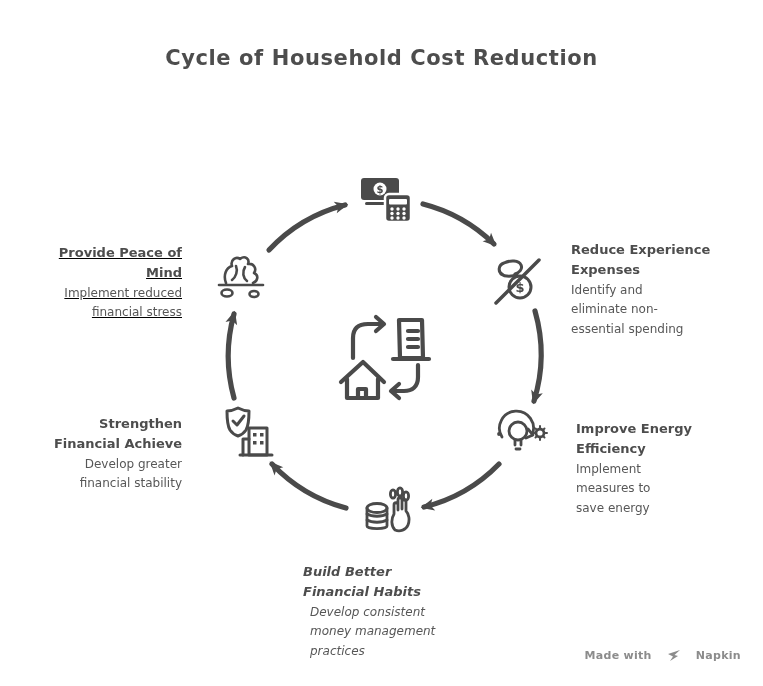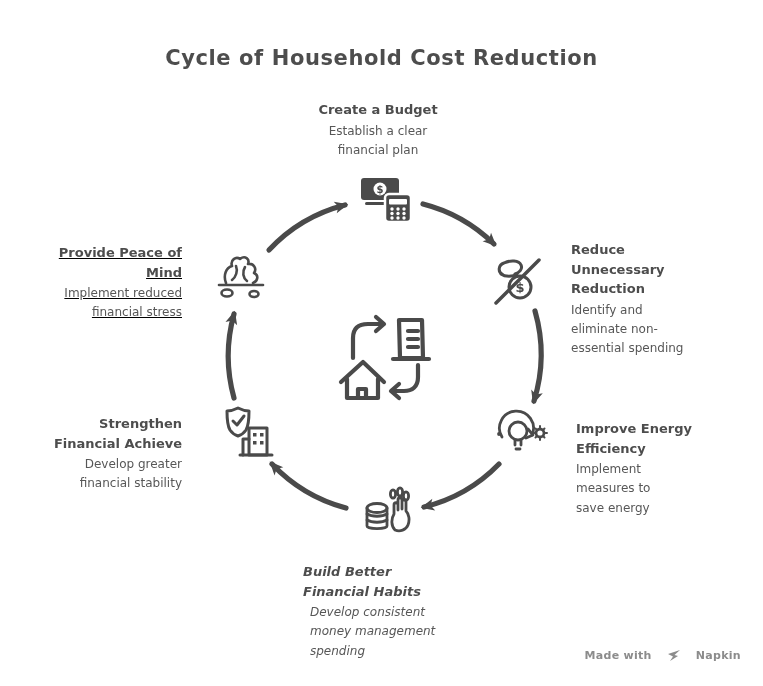--- a/index.html
+++ b/index.html
@@ -145,38 +145,34 @@
     <g fill="none" stroke="#4a4a4a" stroke-width="2.6" stroke-linecap="round" stroke-linejoin="round">
       <path d="M 7 38 L 51 38"></path>
       <ellipse cx="15" cy="46" rx="5.5" ry="3.5"></ellipse>
       <ellipse cx="42" cy="47" rx="4.5" ry="3"></ellipse>
       <path d="M 14 36 C 11 28 14 21 20 19 C 18 13 24 9 28 12 C 33 8 38 12 36 17 C 42 16 45 22 42 26 C 47 28 46 34 41 36"></path>
       <path d="M 24 19 C 26 24 24 30 20 33"></path>
       <path d="M 33 20 C 30 25 31 31 35 34"></path>
     </g>
   </svg>
 
-  <div class="abs node-text nt-top">
-    <div class="node-title">Create a Budget</div>
-    <div class="node-desc">Establish a clear financial plan</div>
-  </div>
 
   <div class="abs node-text nt-right">
-    <div class="node-title">Reduce Unnecessary Reduction</div>
+    <div class="node-title">Reduce Experience Expenses</div>
     <div class="node-desc">Identify and eliminate non-essential spending</div>
   </div>
 
   <div class="abs node-text nt-br">
     <div class="node-title">Improve Energy Efficiency</div>
     <div class="node-desc">Implement measures to save energy</div>
   </div>
 
   <div class="abs node-text nt-bottom">
     <div class="node-title">Build Better Financial Habits</div>
-    <div class="node-desc">Develop consistent money management spending</div>
+    <div class="node-desc">Develop consistent money management practices</div>
   </div>
 
   <div class="abs node-text nt-bl">
     <div class="node-title">Strengthen Financial Achieve</div>
     <div class="node-desc">Develop greater financial stability</div>
   </div>
 
   <div class="abs node-text nt-left">
     <div class="node-title">Provide Peace of Mind</div>
     <div class="node-desc">Implement reduced financial stress</div>

